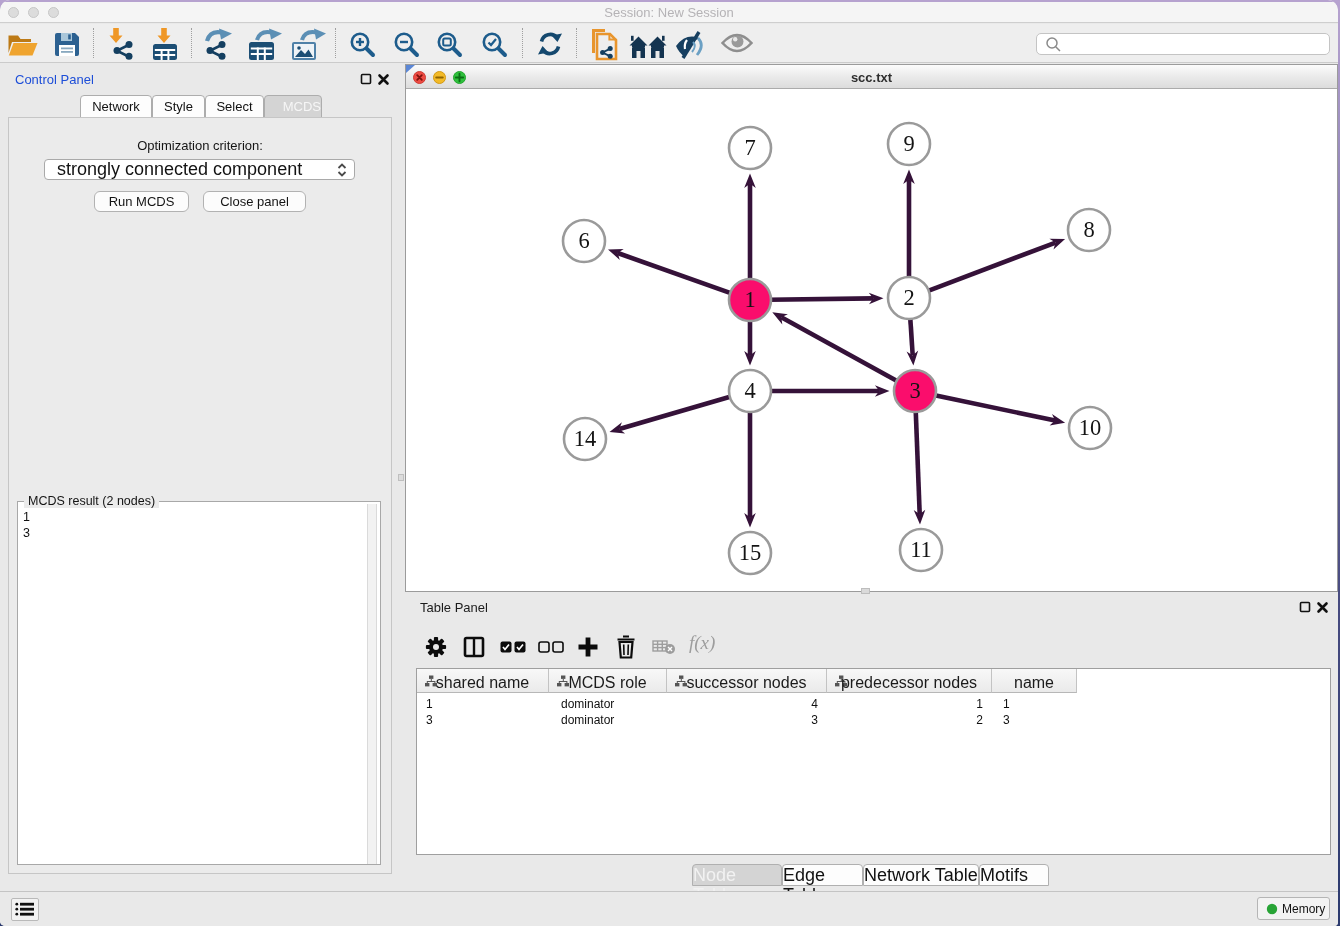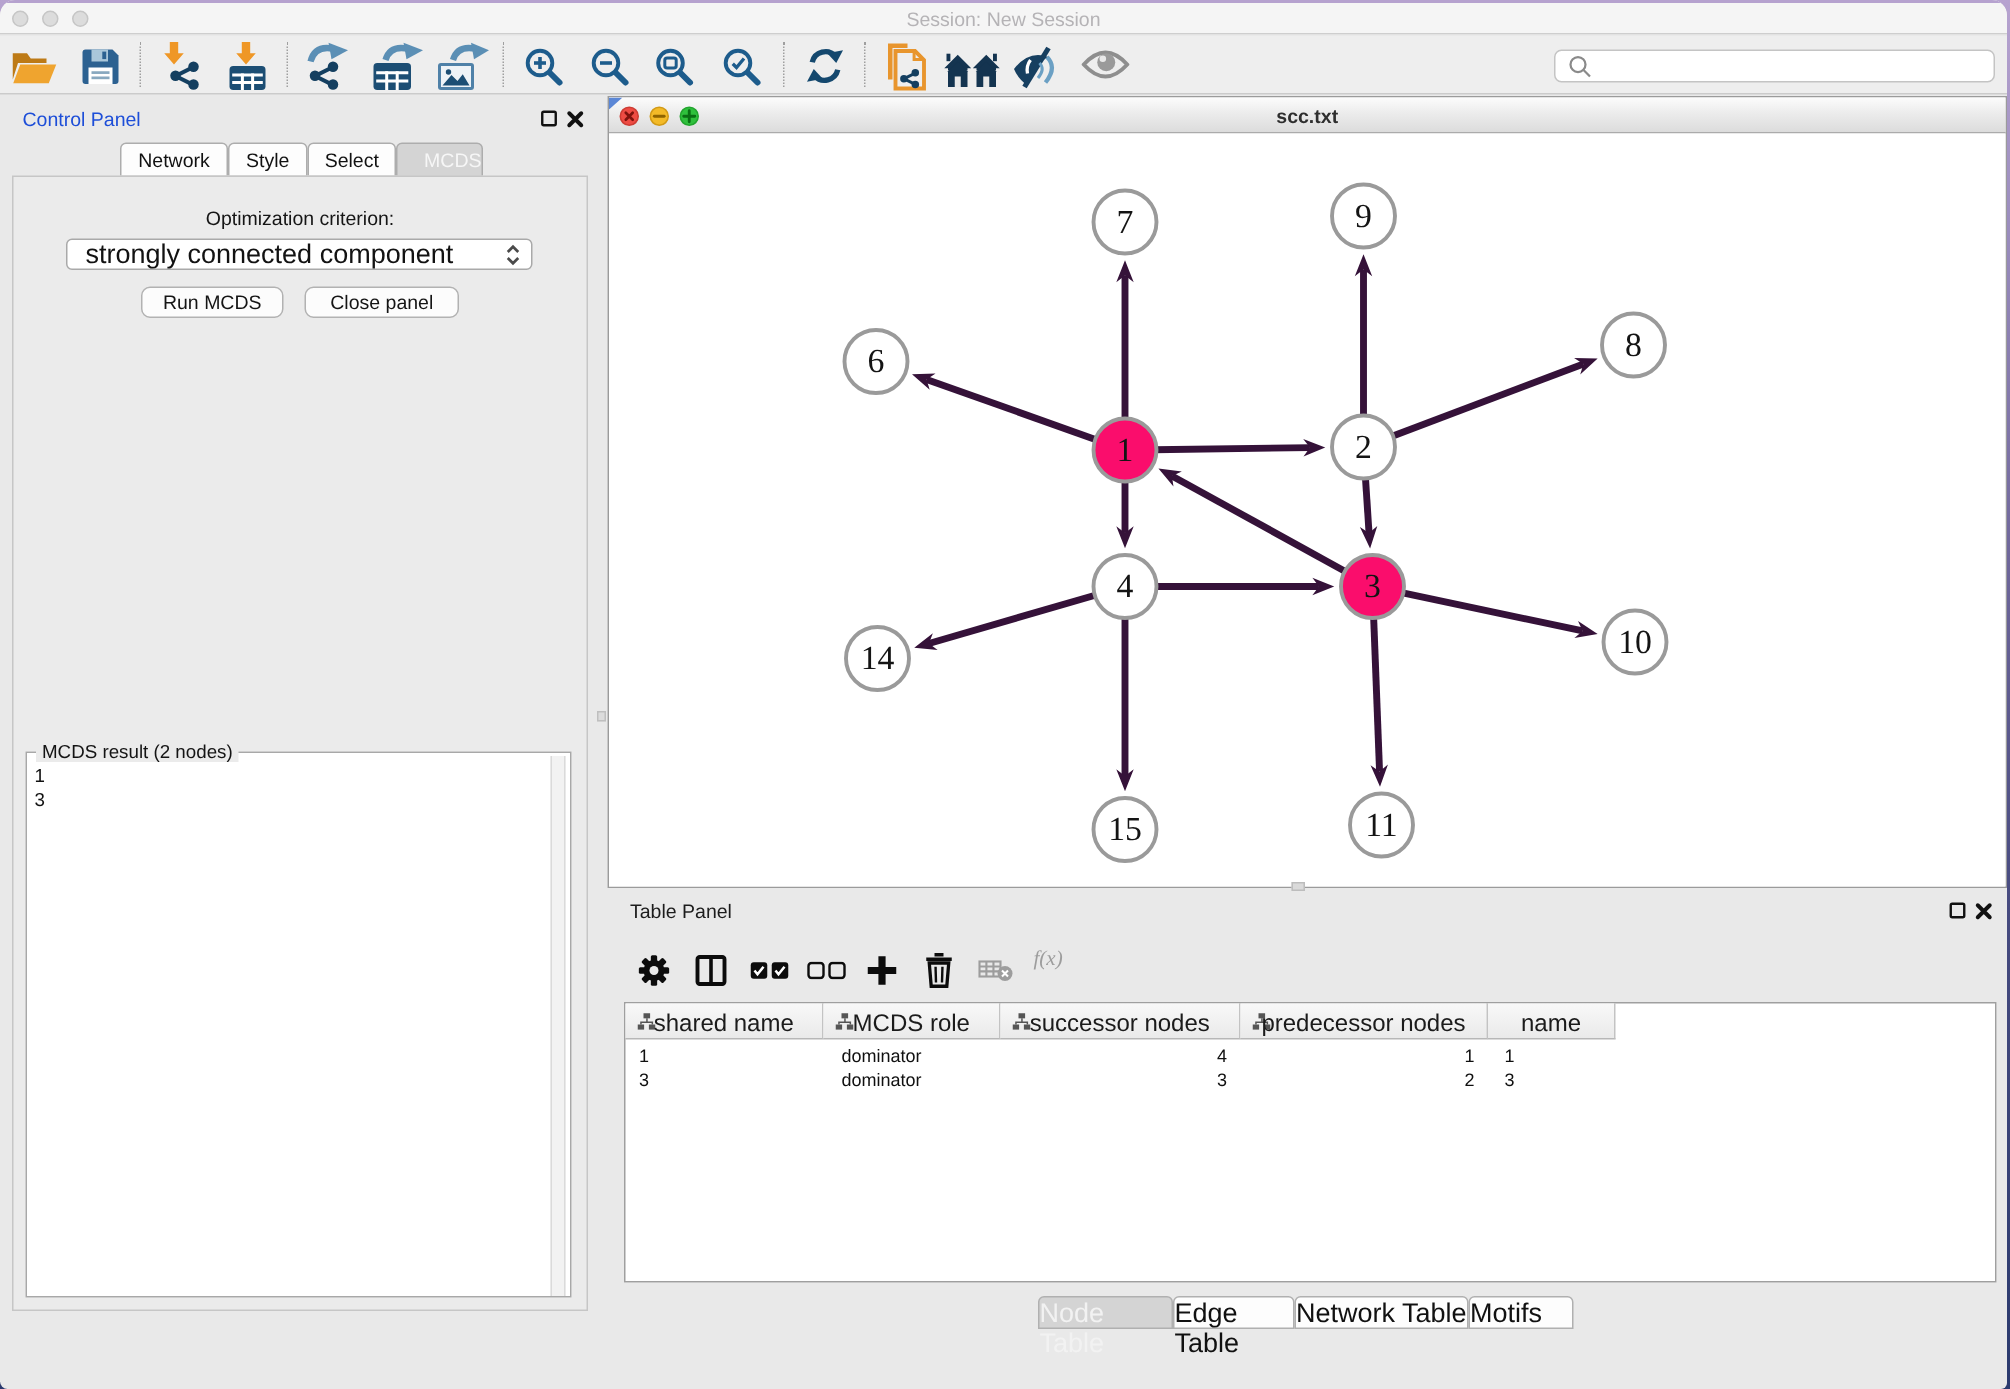--- a/index.html
+++ b/index.html
@@ -363,21 +363,21 @@
     <g stroke="#9d9d9d" fill="none" stroke-width="1.4">
       <rect x="1" y="1" width="14" height="10"></rect>
       <line x1="1" y1="4.3" x2="15" y2="4.3"></line>
           <line x1="1" y1="7.6" x2="15" y2="7.6"></line>
       <line x1="5.6" y1="1" x2="5.6" y2="11"></line>
           <line x1="10.3" y1="1" x2="10.3" y2="11"></line>
     </g>
     <circle cx="18" cy="9" r="5" fill="#9d9d9d"></circle>
     <path d="M16 7 L20 11 M20 7 L16 11" stroke="#fff" stroke-width="1.4"></path>
   </svg>
-  <div style="position:absolute;left:272px;top:4px;font-family:'Liberation Serif',serif;font-style:italic;font-size:14px;color:#9d9d9d;">f(x)</div>
+  <div style="position:absolute;left:272px;top:4px;font-family:'Liberation Serif',serif;font-style:italic;font-size:19px;color:#9d9d9d;">f(x)</div>
 </div>
 <div id="tablebox">
   <div class="th" style="left:0;width:132px">
         <svg width="12" height="12" viewBox="0 0 12 12" style="position:absolute;left:8px;top:6px">
           <g fill="#555">
             <rect x="4" y="0.5" width="4.4" height="3.4"></rect>
             <rect x="0" y="8" width="4.4" height="3.4"></rect>
             <rect x="7.6" y="8" width="4.4" height="3.4"></rect>
             <path d="M5.8 3.9 L5.8 6 L1.8 6 L1.8 8 L2.8 8 L2.8 7 L9.4 7 L9.4 8 L10.4 8 L10.4 6 L6.8 6 L6.8 3.9 Z"></path>
           </g>
@@ -428,13 +428,33 @@
   <div class="td" style="left:9px;top:44px">3</div>
   <div class="td" style="left:144px;top:44px">dominator</div>
   <div class="td" style="left:251px;top:44px;width:150px;text-align:right">3</div>
   <div class="td" style="left:411px;top:44px;width:155px;text-align:right">2</div>
   <div class="td" style="left:586px;top:44px">3</div>
 </div>
 <div class="btab" style="left:692px;width:90px;background:#d4d4d4;color:#f2f2f2;">Node Table</div>
 <div class="btab" style="left:782px;width:81px;">Edge Table</div>
 <div class="btab" style="left:863px;width:116px;">Network Table</div>
 <div class="btab" style="left:979px;width:70px;">Motifs</div>
+<div id="statusbar">
+  <div id="listbtn">
+    <svg width="20" height="15" viewBox="0 0 20 15" style="position:absolute;left:3px;top:3px">
+      <g fill="#111">
+            <circle cx="1.8" cy="2.2" r="1.4"></circle>
+            <circle cx="1.8" cy="7.2" r="1.4"></circle>
+            <circle cx="1.8" cy="12.2" r="1.4"></circle>
+      <rect x="5" y="0.8" width="14" height="2.8"></rect>
+            <rect x="5" y="5.8" width="14" height="2.8"></rect>
+            <rect x="5" y="10.8" width="14" height="2.8"></rect>
+          </g>
+    </svg>
+  </div>
+  <div id="membtn">
+    <svg width="12" height="12" viewBox="0 0 12 12" style="position:absolute;left:8px;top:5px">
+          <circle cx="6" cy="6" r="5.2" fill="#28a436"></circle>
+        </svg>
+    <span style="position:absolute;left:24px;top:4px">Memory</span>
+  </div>
+</div>
 </div>
 
 </body></html>

